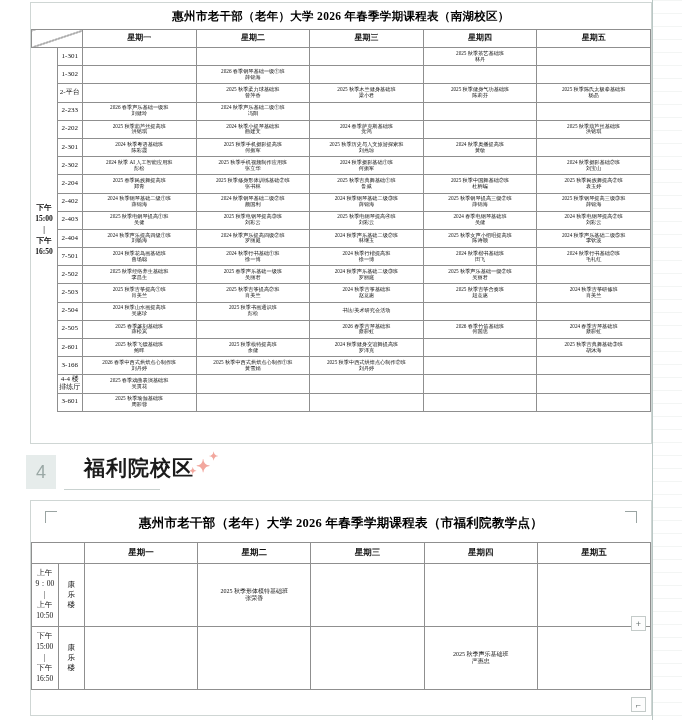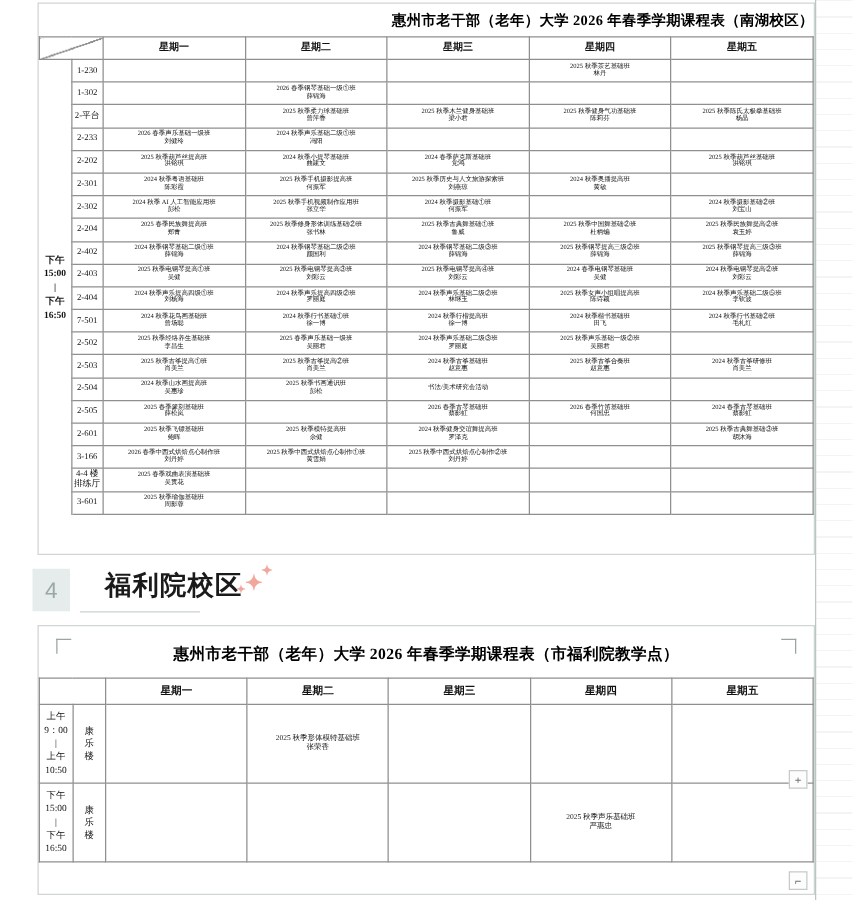--- a/index.html
+++ b/index.html
@@ -36,21 +36,21 @@
     box-sizing: border-box;
   }
   #card1 { left: 30px; top: 2px; width: 622px; height: 442px; }
 
   .doc-title {
     text-align: center;
     font-weight: bold;
     letter-spacing: 0.3px;
     color: #000;
   }
-  #title1 { font-size: 11.5px; padding: 6px 0 5px 0; text-align: right; }
+  #title1 { font-size: 11.5px; padding: 6px 0 5px 0; }
 
   table.sched {
     border-collapse: collapse;
     table-layout: fixed;
     width: 100%;
     color: #111;
   }
   table.sched td, table.sched th {
     border: 1px solid #8f8f8f;
     text-align: center;
@@ -158,21 +158,21 @@
       </thead>
       <tbody id="tbl1-body">
           <tr>
             <td class="timecol" rowspan="20">
               <div>下午</div>
               <div>15:00</div>
               <div>|</div>
               <div>下午</div>
               <div>16:50</div>
             </td>
-            <td class="room">1-230</td>
+            <td class="room">1-301</td>
             <td class="cell"></td>
             <td class="cell"></td>
             <td class="cell"></td>
             <td class="cell">
               <span class="cname">2025 秋季茶艺基础班</span>
               <span class="tname">林丹</span>
             </td>
             <td class="cell"></td>
           </tr>
           <tr>

